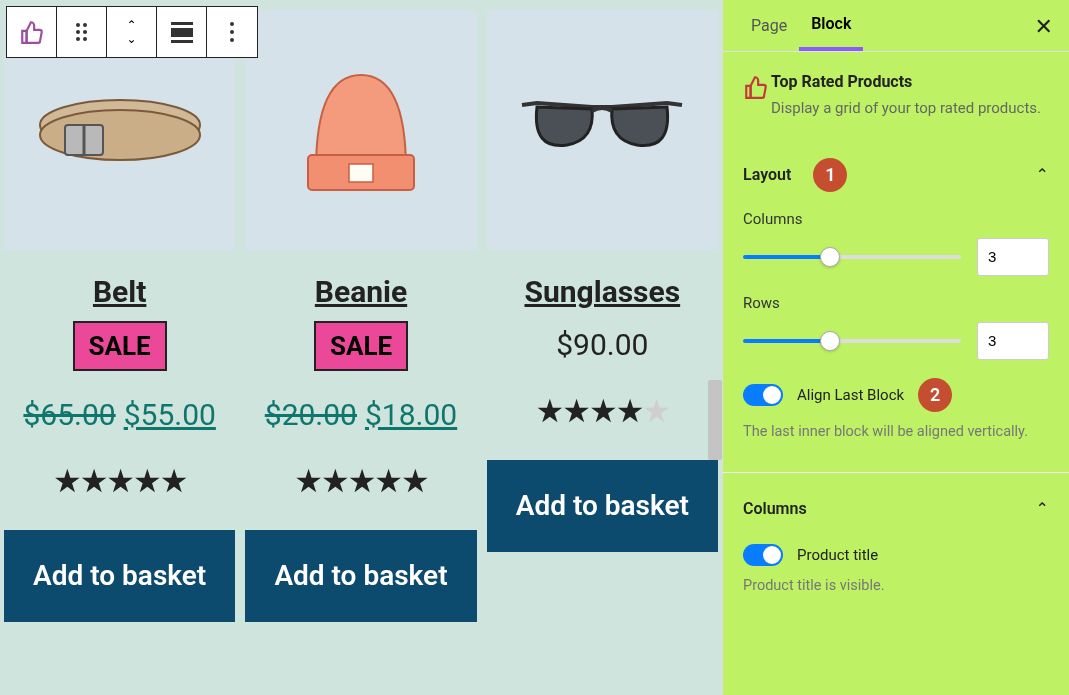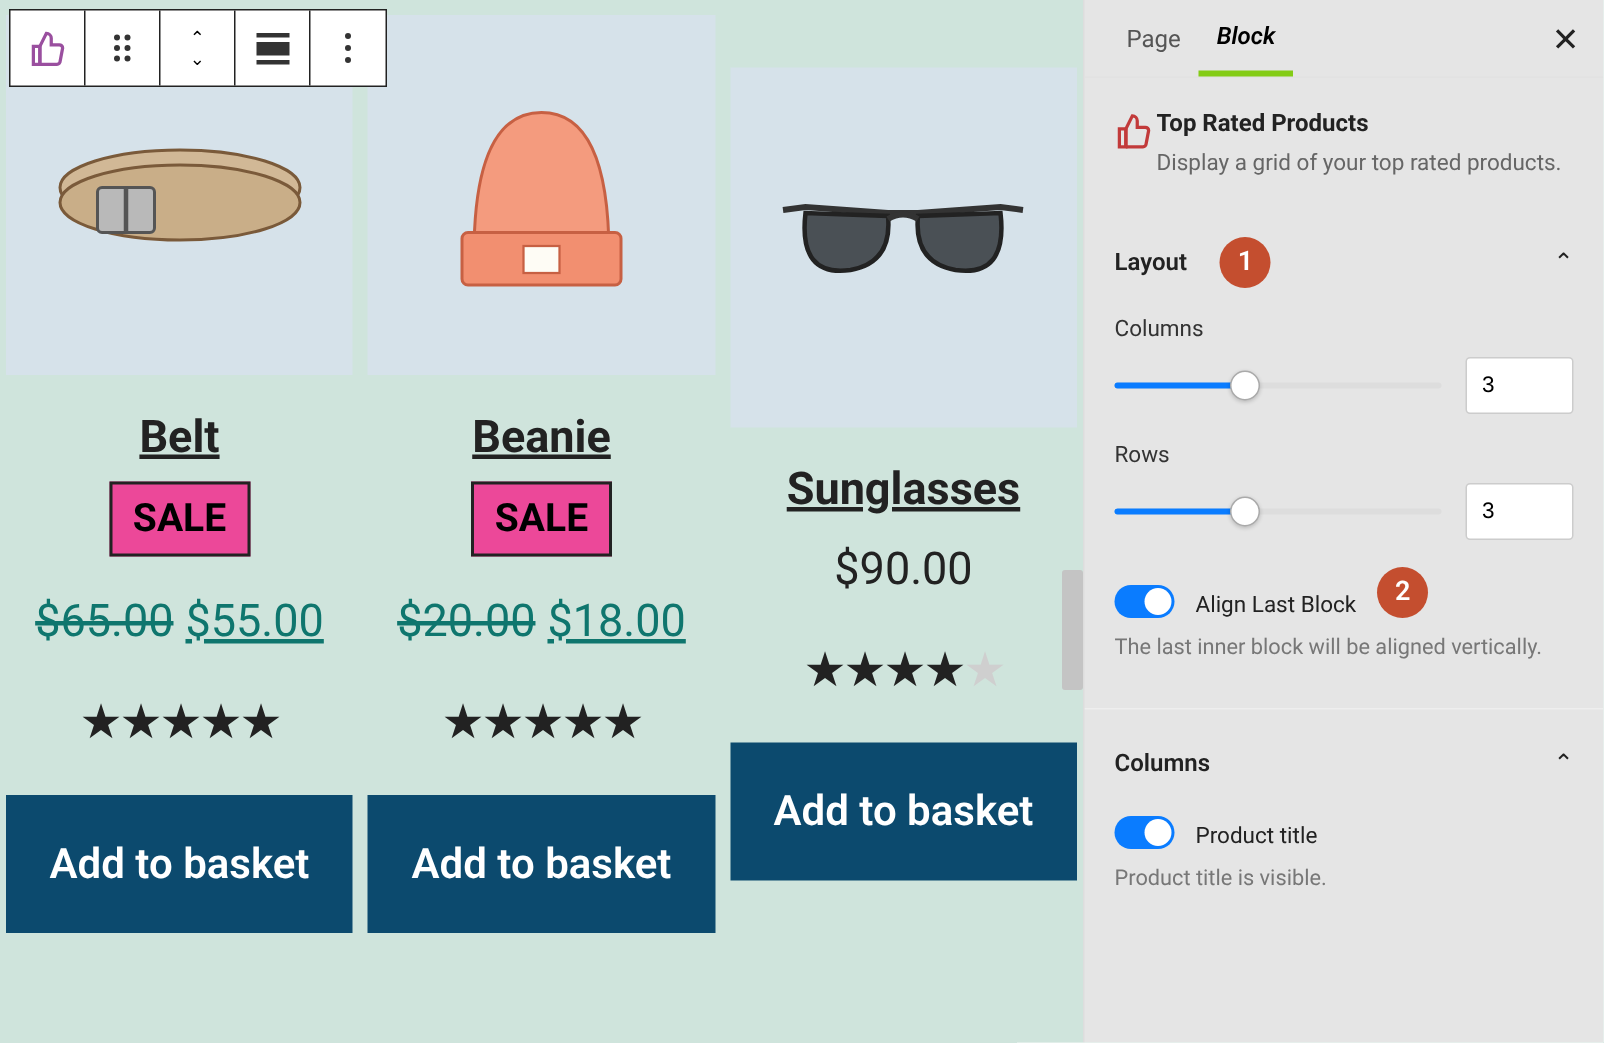--- a/index.html
+++ b/index.html
@@ -58,21 +58,20 @@
   .products {
     display: flex;
     gap: 10px;
     padding-top: 0;
   }
   .product {
     flex: 1;
     display: flex;
     flex-direction: column;
     align-items: center;
-    justify-content: center;
   }
   .product-img {
     background: #d6e2ea;
     height: 240px;
     width: 100%;
     margin-top: 6px;
     display: flex;
     align-items: center;
     justify-content: center;
     position: relative;
@@ -148,42 +147,41 @@
     background: #c4c4c4;
     border-radius: 2px;
   }
 
   
   .sidebar {
     width: 347px;
     height: 695px;
     border-left: 1px solid #ddd;
     padding: 0;
-    background: #e5e5e5;
+    background: #bef264;
     overflow: hidden;
   }
   .tabs {
     display: flex;
     align-items: center;
     padding: 0 16px;
     height: 52px;
     position: relative;
     border-bottom: 1px solid #e2e2e2;
   }
   .tab {
     font-size: 16px;
     color: #555;
     padding: 14px 12px;
     cursor: pointer;
   }
   .tab.active {
     color: #000;
     font-weight: 600;
-    border-bottom: 4px solid #84cc16;
-    font-style: italic;
+    border-bottom: 4px solid #8b5cf6;
   }
   .close-x {
     position: absolute;
     right: 16px;
     top: 14px;
     font-size: 22px;
     cursor: pointer;
     color: #222;
   }
   .block-header {
@@ -236,21 +234,21 @@
   }
   .slider-input {
     width: 72px;
     height: 38px;
     border: 1px solid #ccc;
     border-radius: 3px;
     text-align: left;
     padding: 0 10px;
     font-size: 15px;
   }
-  .toggle-row { display: flex; align-items: flex-end; gap: 14px; margin-top:8px;}
+  .toggle-row { display: flex; align-items: center; gap: 14px; margin-top:8px;}
   .toggle {
     width: 40px;
     height: 22px;
     background: #0a7cff;
     border-radius: 11px;
     position: relative;
     cursor: pointer;
     flex-shrink:0;
   }
   .toggle .knob {

